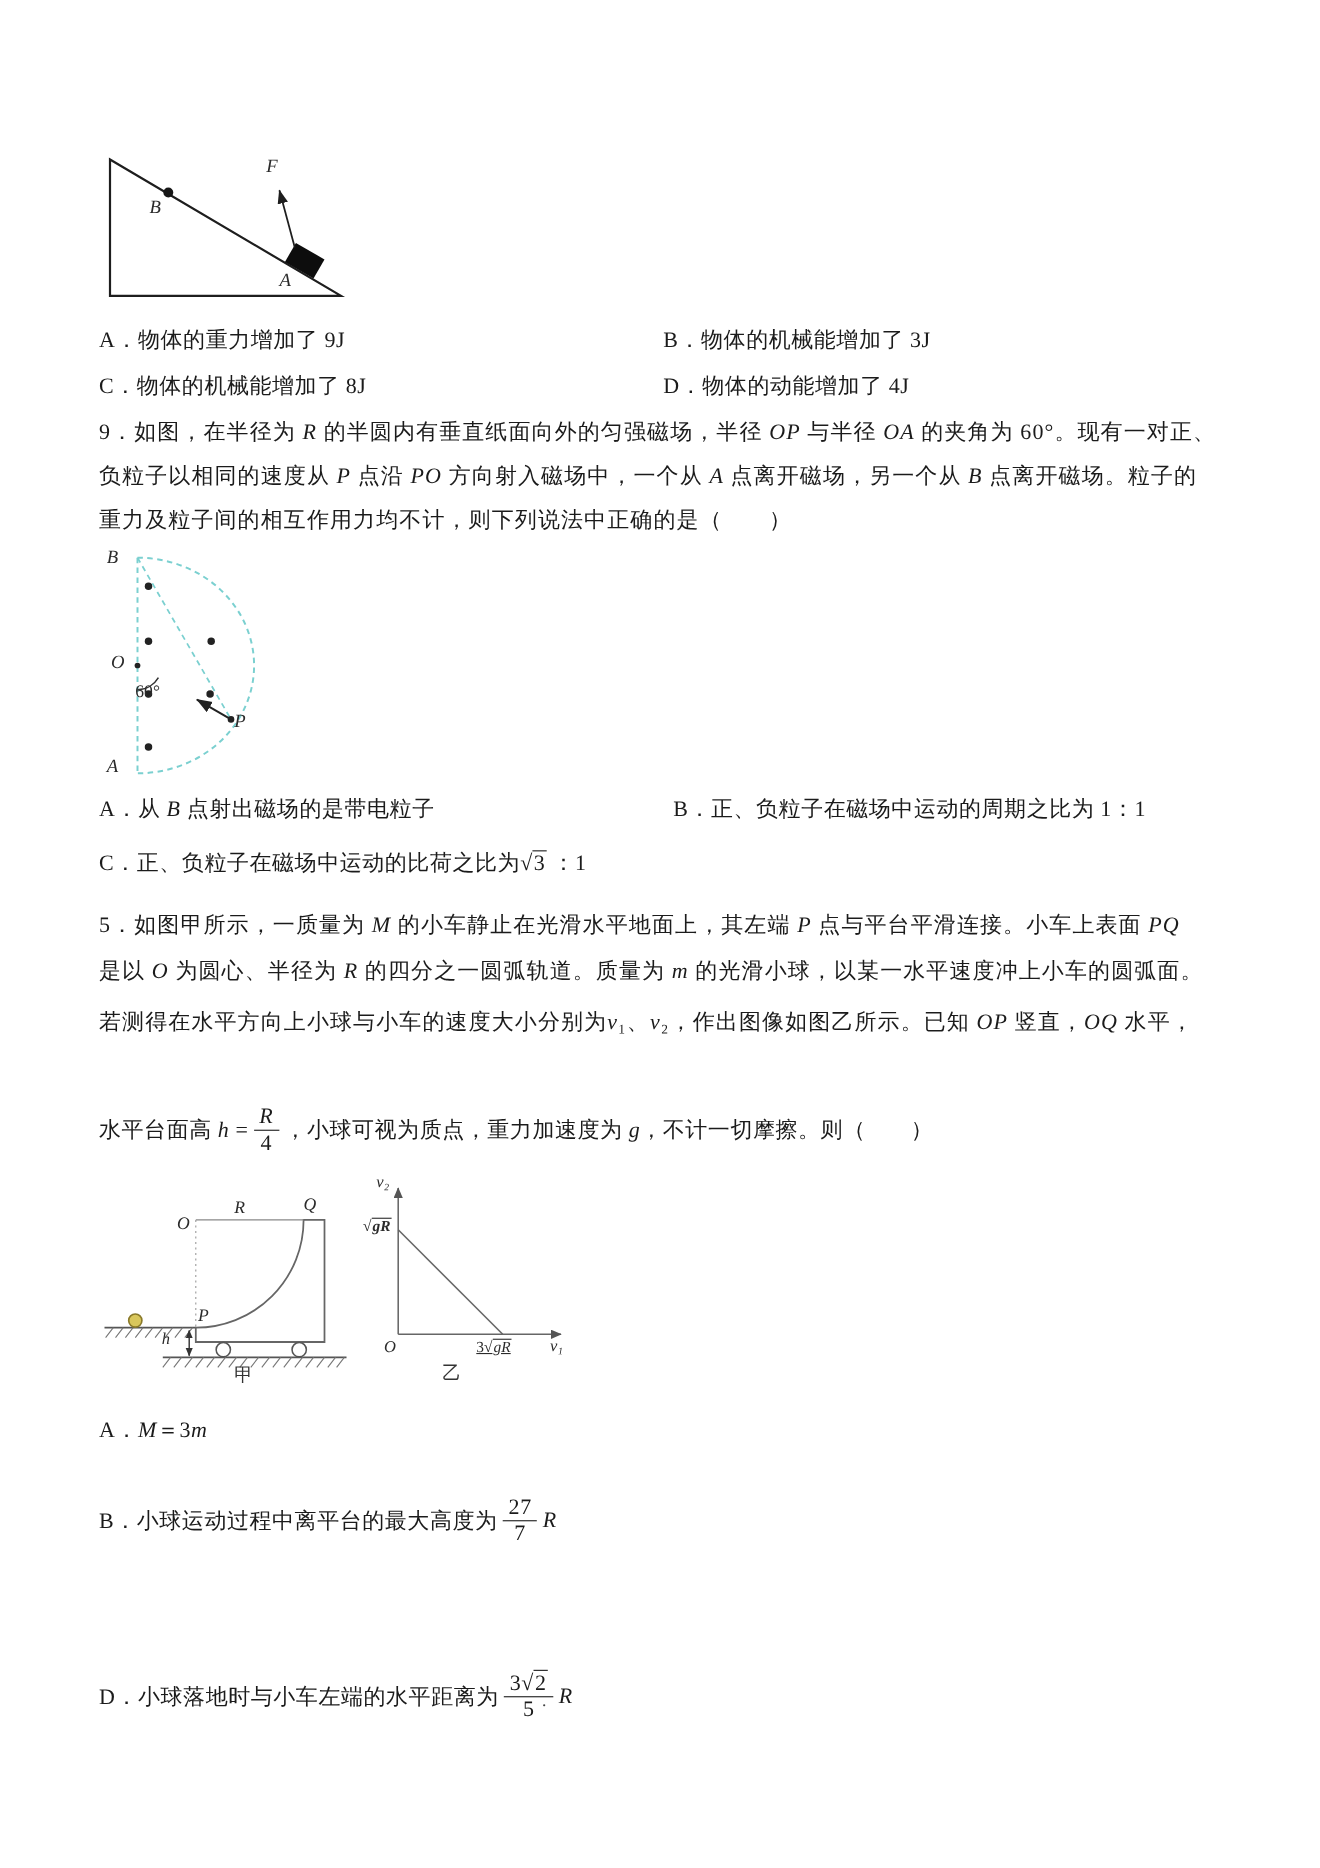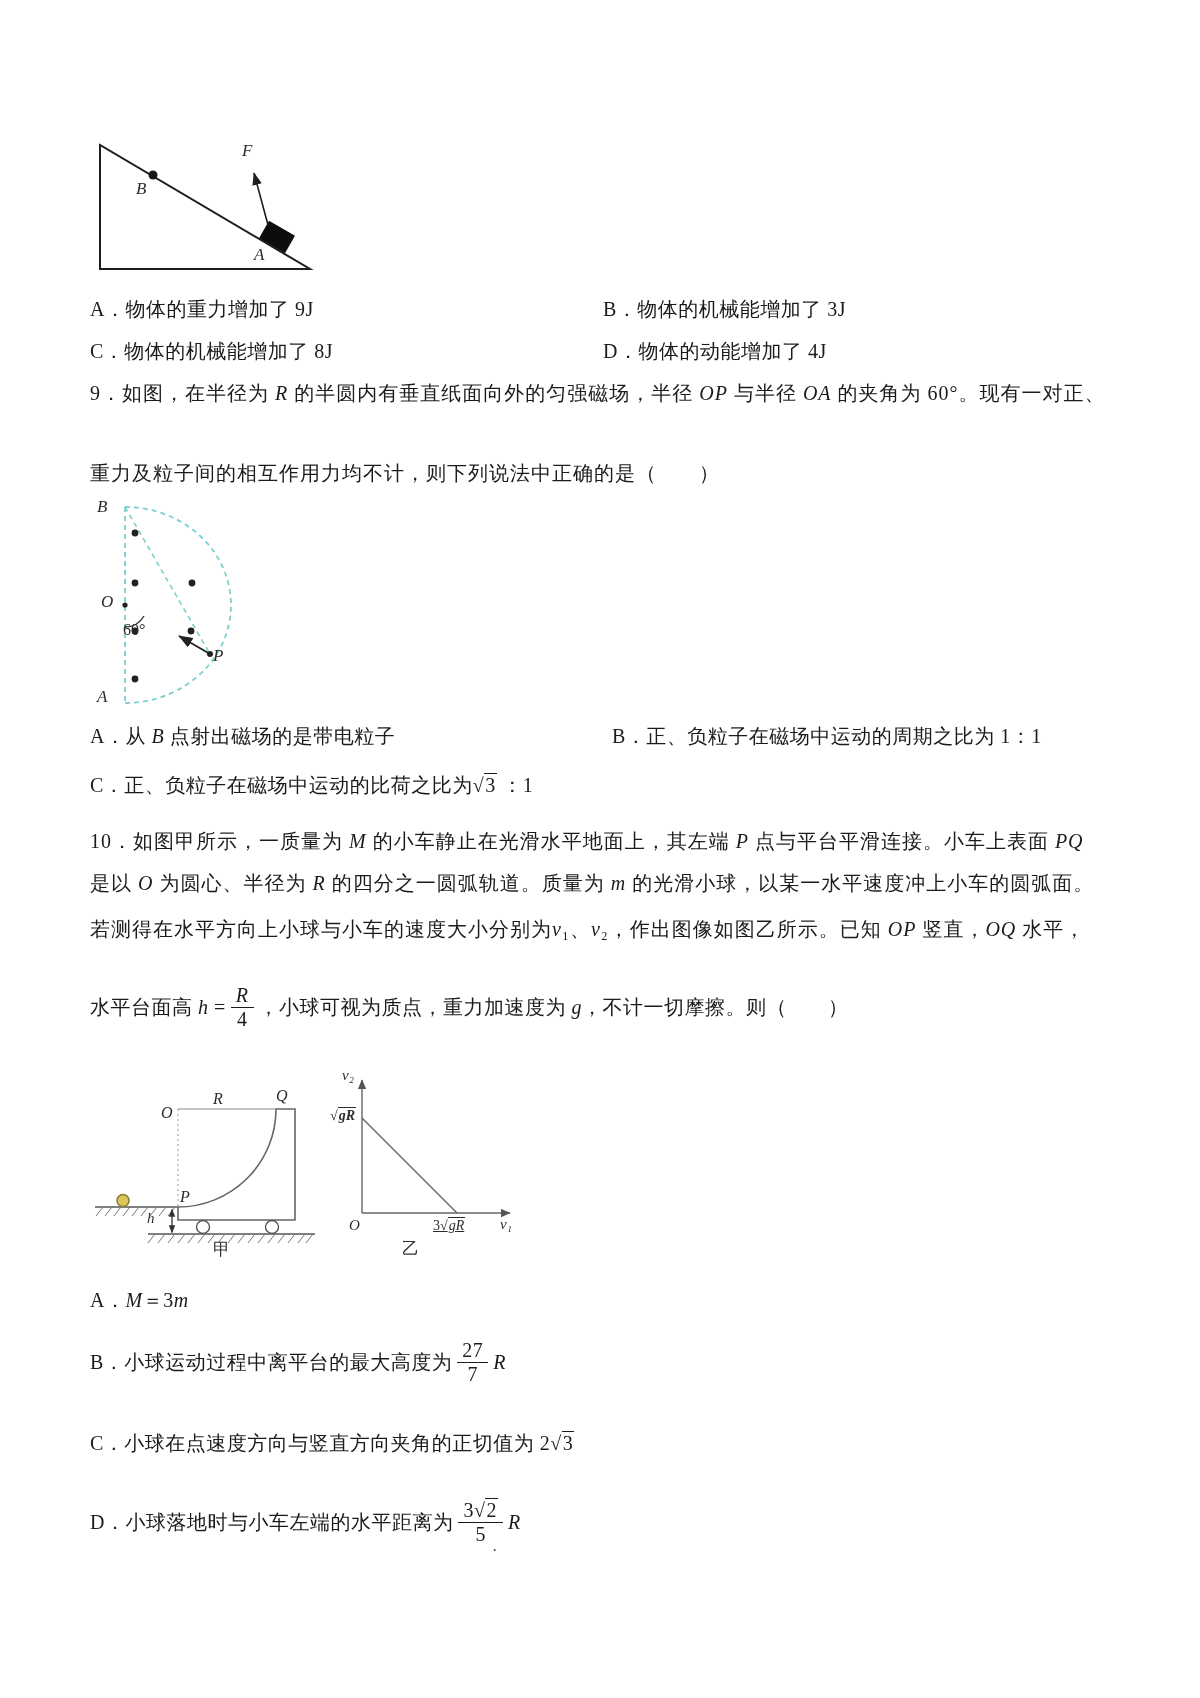--- a/index.html
+++ b/index.html
@@ -2,21 +2,21 @@
 <html><head>
 <meta charset="utf-8">
 <style>
   html,body{margin:0;padding:0;background:#ffffff;}
   .page{position:relative;width:1200px;height:1698px;background:#ffffff;overflow:hidden;
         font-family:"Liberation Serif","DejaVu Serif",serif;color:#1b1b1b;}
   .fig{position:absolute;}
   .fig svg{position:absolute;left:0;top:0;}
   .line{position:absolute;font-size:20px;line-height:26px;letter-spacing:1px;white-space:nowrap;}
   .opt{position:absolute;font-size:20px;line-height:26px;letter-spacing:0.5px;white-space:nowrap;}
-  .mathline{position:absolute;display:flex;align-items:center;font-size:20px;letter-spacing:0.5px;white-space:nowrap;}
+  .mathline{position:absolute;display:flex;align-items:center;font-size:20px;letter-spacing:0.5px;white-space:nowrap;margin-top:20px;}
   .frac{display:inline-flex;flex-direction:column;align-items:center;line-height:1.15;margin:0 5px;}
   .fnum{padding:0 5px;border-bottom:1.6px solid #1b1b1b;}
   .fden{padding:0 5px;}
   .it{font-style:italic;}
   .rad{border-top:1.6px solid currentColor;padding:0 1px;}
   .figlabel{position:absolute;font-style:italic;font-size:17px;line-height:1;color:#2b2b2b;white-space:nowrap;}
   .roman{font-style:normal;}
   .cap{position:absolute;font-size:17px;line-height:1;color:#333;font-style:normal;}
   .small{font-size:15px;}
 </style>
@@ -41,20 +41,21 @@
     <div class="figlabel" style="left:48px;top:54px;">B</div>
     <div class="figlabel" style="left:166px;top:120px;">A</div>
   </div>
 
   <div class="opt" style="left:90px;top:296px;"><span>A．物体的重力增加了 9J</span></div>
   <div class="opt" style="left:603px;top:296px;"><span>B．物体的机械能增加了 3J</span></div>
   <div class="opt" style="left:90px;top:338px;"><span>C．物体的机械能增加了 8J</span></div>
   <div class="opt" style="left:603px;top:338px;"><span>D．物体的动能增加了 4J</span></div>
 
   <div class="line" style="left:90px;top:380px;"><span>9．如图，在半径为 </span><span class="it">R</span><span> 的半圆内有垂直纸面向外的匀强磁场，半径 </span><span class="it">OP</span><span> 与半径 </span><span class="it">OA</span><span> 的夹角为 60°。现有一对正、</span></div>
+  <div class="line" style="left:90px;top:420px;"><span>负粒子以相同的速度从 </span><span class="it">P</span><span> 点沿 </span><span class="it">PO</span><span> 方向射入磁场中，一个从 </span><span class="it">A</span><span> 点离开磁场，另一个从 </span><span class="it">B</span><span> 点离开磁场。粒子的</span></div>
   <div class="line" style="left:90px;top:460px;"><span>重力及粒子间的相互作用力均不计，则下列说法中正确的是（　　）</span></div>
 
   <div class="fig" style="left:85px;top:494px;width:222px;height:222px;">
     <svg width="222" height="222" viewBox="0 0 222 222">
       <defs>
         <marker id="mP" markerWidth="10" markerHeight="8" refX="7.5" refY="3" orient="auto" markerUnits="strokeWidth">
           <path d="M0,0 L8,3 L0,6 Z" fill="#222"></path>
         </marker>
       </defs>
       <path d="M40,13 A106,98 0 0 1 40,209" fill="none" stroke="#7bd0d0" stroke-width="1.8" stroke-dasharray="5,4"></path>
@@ -75,21 +76,21 @@
     <div class="figlabel" style="left:16px;top:99px;">O</div>
     <div class="figlabel" style="left:12px;top:194px;">A</div>
     <div class="figlabel" style="left:128px;top:153px;">P</div>
     <div class="figlabel roman" style="left:38px;top:128px;font-size:16px;">60°</div>
   </div>
 
   <div class="opt" style="left:90px;top:723px;"><span>A．从 </span><span class="it">B</span><span> 点射出磁场的是带电粒子</span></div>
   <div class="opt" style="left:612px;top:723px;"><span>B．正、负粒子在磁场中运动的周期之比为 1：1</span></div>
   <div class="opt" style="left:90px;top:772px;"><span>C．正、负粒子在磁场中运动的比荷之比为</span><span>√</span><span class="rad">3</span><span> ：1</span></div>
 
-  <div class="line" style="left:90px;top:828px;"><span>10．如图甲所示，一质量为 </span><span class="it">M</span><span> 的小车静止在光滑水平地面上，其左端 </span><span class="it">P</span><span> 点与平台平滑连接。小车上表面 </span><span class="it">PQ</span></div>
+  <div class="line" style="left:90px;top:828px;"><span>5．如图甲所示，一质量为 </span><span class="it">M</span><span> 的小车静止在光滑水平地面上，其左端 </span><span class="it">P</span><span> 点与平台平滑连接。小车上表面 </span><span class="it">PQ</span></div>
   <div class="line" style="left:90px;top:916px;"><span>若测得在水平方向上小球与小车的速度大小分别为</span><span class="it">v</span><span>₁</span><span>、</span><span class="it">v</span><span>₂</span><span>，作出图像如图乙所示。已知 </span><span class="it">OP</span><span> 竖直，</span><span class="it">OQ</span><span> 水平，</span></div>
   <div class="line" style="left:90px;top:870px;"><span>是以 </span><span class="it">O</span><span> 为圆心、半径为 </span><span class="it">R</span><span> 的四分之一圆弧轨道。质量为 </span><span class="it">m</span><span> 的光滑小球，以某一水平速度冲上小车的圆弧面。</span></div>
   <div class="mathline" style="left:90px;top:978px;height:58px;">
     <span><span>水平台面高 </span><span class="it">h</span><span> =</span></span>
     <span class="frac">
       <span class="fnum"><span class="it">R</span></span>
       <span class="fden"><span>4</span></span>
     </span>
     <span><span>，小球可视为质点，重力加速度为 </span><span class="it">g</span><span>，不计一切摩擦。则（　　）</span></span>
   </div>
@@ -150,21 +151,20 @@
 
   <div class="mathline" style="left:90px;top:1332px;height:60px;justify-content:space-between;">
     <span><span>B．小球运动过程中离平台的最大高度为</span></span>
     <span class="frac">
       <span class="fnum"><span>27</span></span>
       <span class="fden"><span>7</span></span>
     </span>
     <span><span class="it">R</span></span>
   </div>
 
-  <div class="opt" style="left:90px;top:1430px;"><span>C．小球在点速度方向与竖直方向夹角的正切值为 2</span><span>√</span><span class="rad">3</span></div>
 
   <div class="mathline" style="left:90px;top:1490px;height:64px;">
     <span><span>D．小球落地时与小车左端的水平距离为</span></span>
     <span class="frac">
       <span class="fnum"><span>3</span><span>√</span><span class="rad">2</span></span>
       <span class="fden"><span>5</span></span>
     </span>
     <span><span class="it">R</span></span>
   </div>
 

